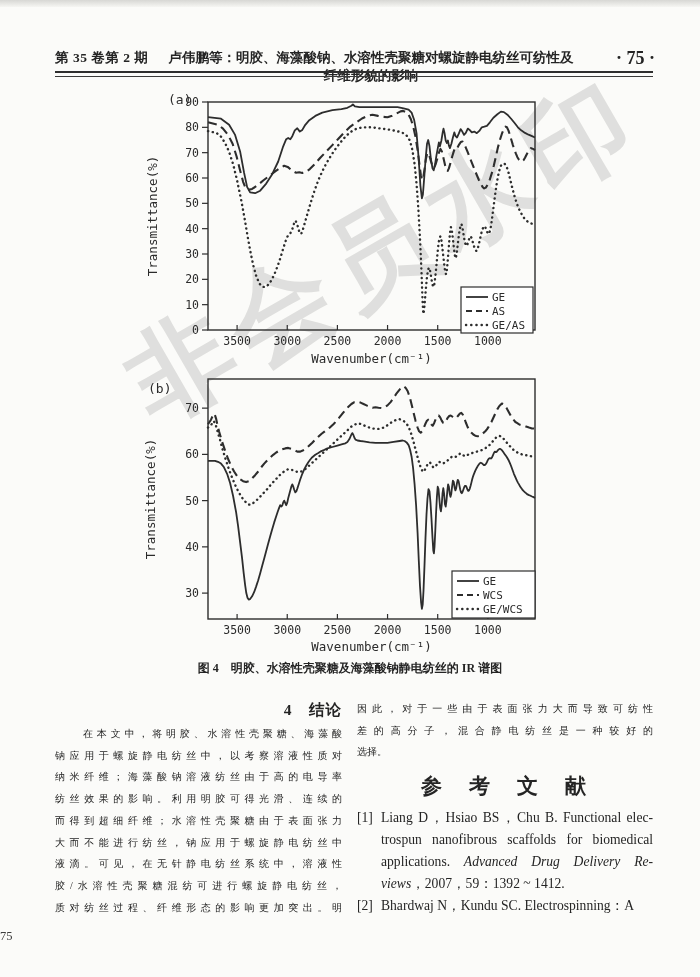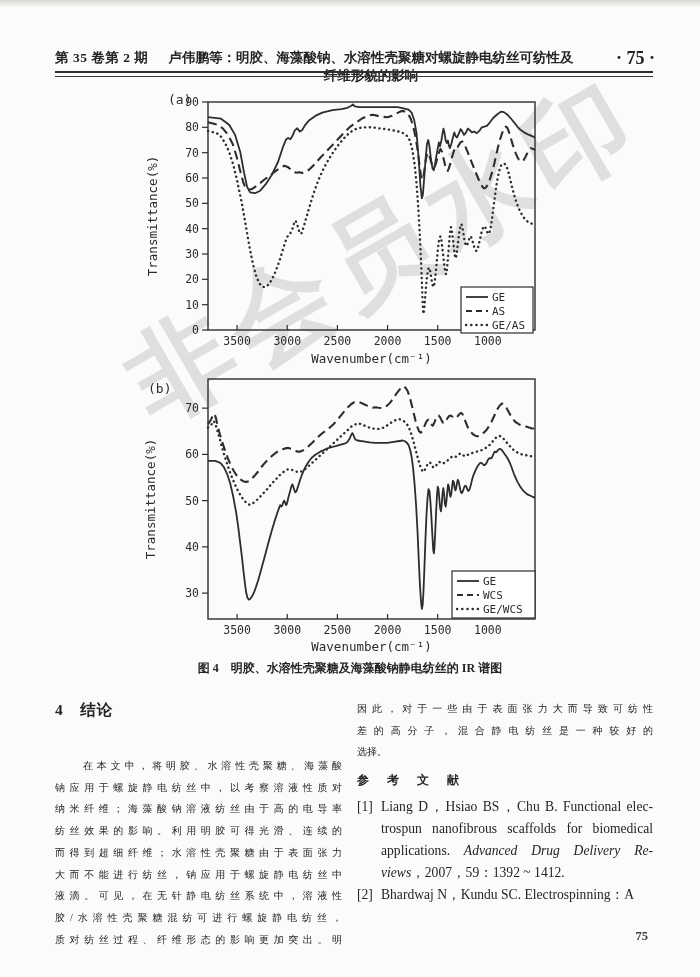--- a/index.html
+++ b/index.html
@@ -20,31 +20,31 @@
   svg.chart{position:absolute;z-index:1;overflow:visible;}
   svg.chart text{fill:#2b2b2b;}
   .tick{font:11.5px "DejaVu Sans Mono","Liberation Mono",monospace;}
   .axlabel{font:12.5px "DejaVu Sans Mono","Liberation Mono",monospace;}
   .panel{font:13px "DejaVu Sans Mono","Liberation Mono",monospace;}
   .lgd{font:11px "DejaVu Sans Mono","Liberation Mono",monospace;}
   .caption{position:absolute;top:660px;left:0;width:700px;text-align:center;
         font-weight:bold;font-size:12px;z-index:2;}
   .colL{position:absolute;left:55px;top:700px;width:287px;z-index:2;}
   .colR{position:absolute;left:357px;top:698px;width:296px;z-index:2;}
-  .secH{font-size:15.5px;font-weight:bold;height:23px;letter-spacing:1px;}
+  .secH{font-size:15.5px;font-weight:bold;height:23px;letter-spacing:1px;text-align:right;}
   .bline{font-size:10px;line-height:21.7px;text-align:justify;text-align-last:justify;}
   .bline.noj{text-align-last:auto;}
-  .bline.ind{text-indent:28px;margin-top:32px;}
-  .refH{font-weight:bold;font-size:12px;letter-spacing:3px;margin:9px 0 7px 0;}
+  .bline.ind{text-indent:28px;}
+  .refH{font-weight:bold;font-size:21px;text-align:center;letter-spacing:3px;margin:9px 0 7px 0;}
   .refline{position:relative;font-size:13.6px;line-height:22px;padding-left:24px;
         text-align:justify;text-align-last:justify;}
   .refline.noj{text-align-last:auto;}
   .refline .mark{position:absolute;left:0;top:0;}
-  .pageno{position:absolute;top:929px;left:0;width:648px;text-align:right;
-        font-size:12.5px;color:#3c3c3c;z-index:2;font-weight:bold;}
+  .pageno{position:absolute;top:929px;left:0;width:648px;text-align:left;
+        font-size:12.5px;color:#3c3c3c;z-index:2;}
 </style>
 </head>
 <body>
 
 <div class="page">
   <div class="scan-top"></div>
   <div class="watermark" id="wm" style="color: rgba(70, 70, 70, 0.15);">非会员水印</div>
 
   <div class="hdr">
     <span class="vol">第 35 卷第 2 期</span>

